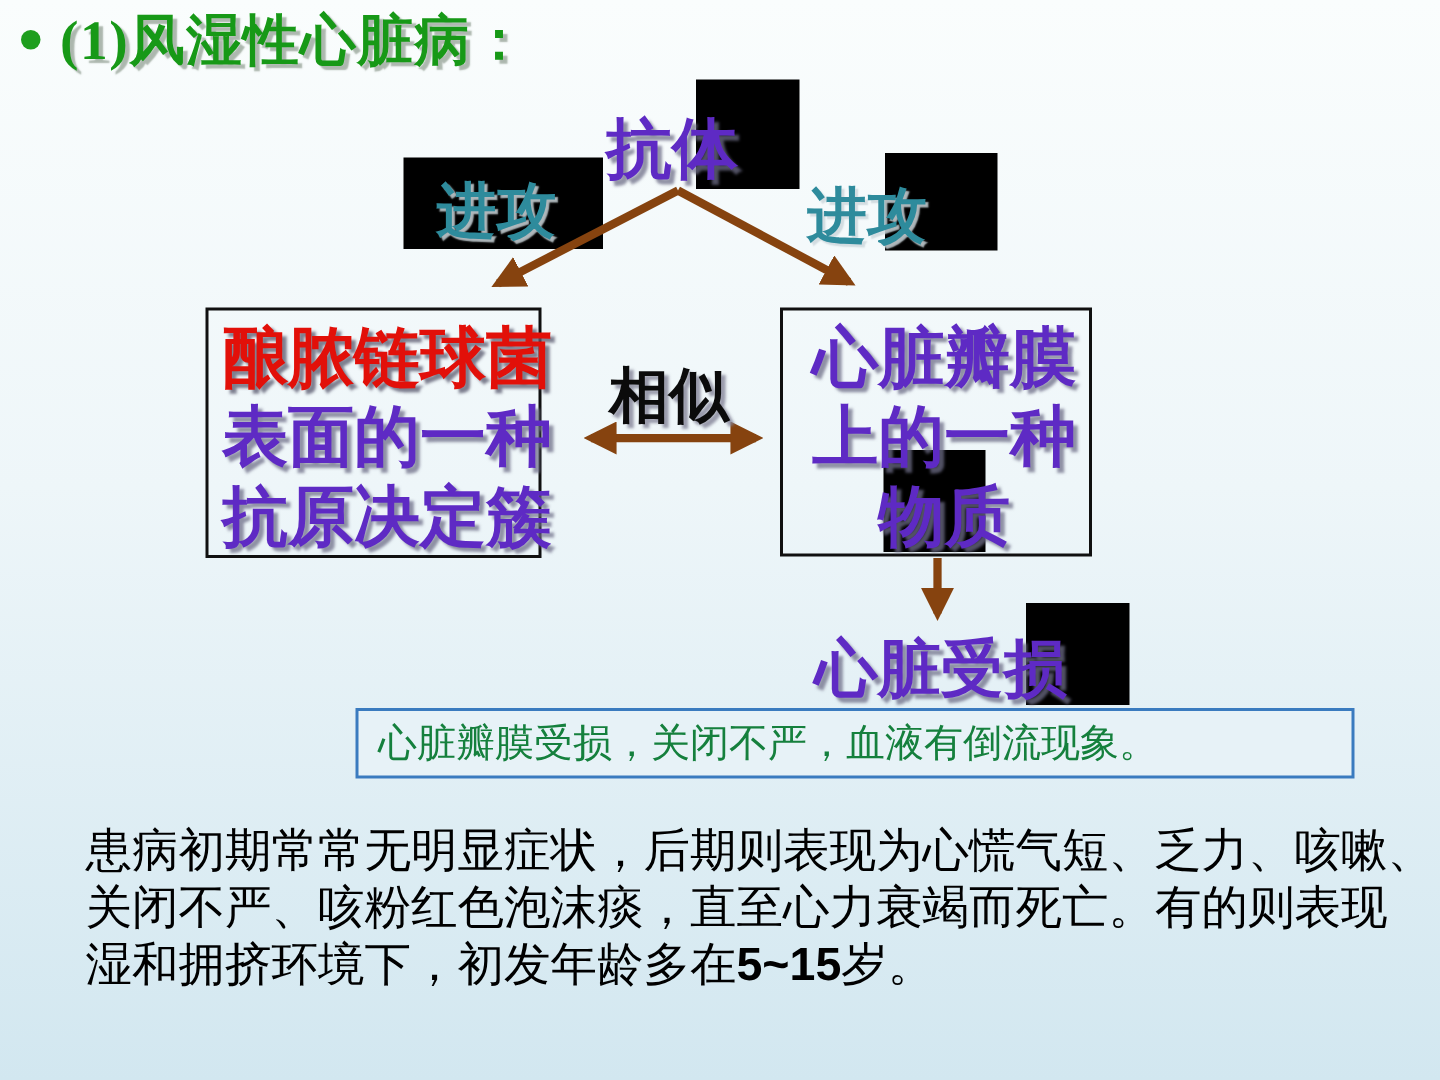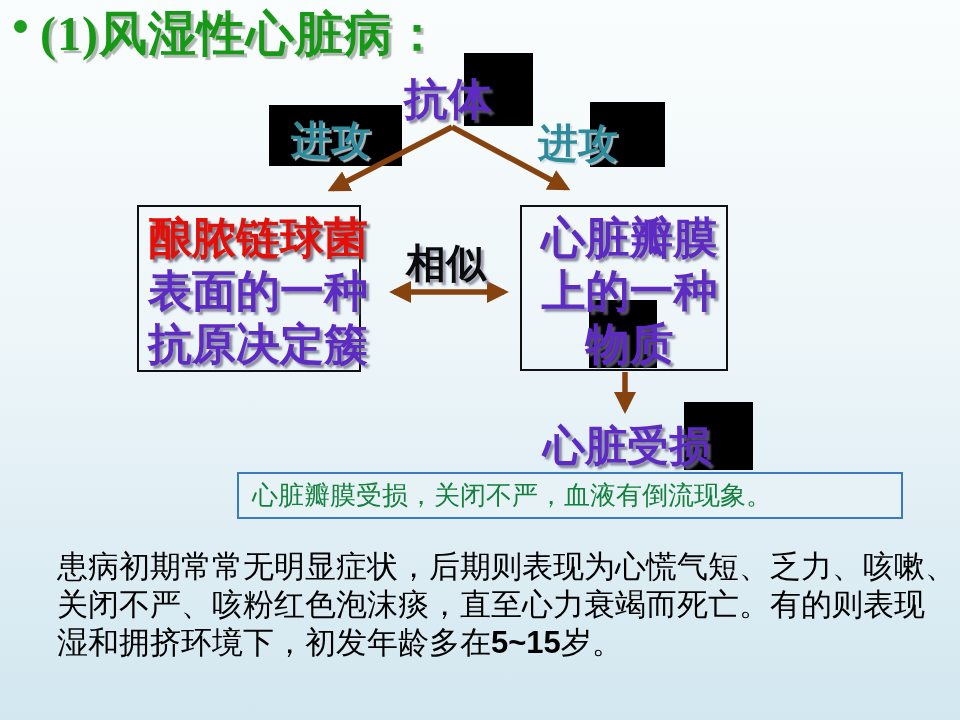--- a/index.html
+++ b/index.html
@@ -10,21 +10,21 @@
     background:linear-gradient(180deg,#fafdfd 0%,#eef6f9 45%,#d2e7f0 100%);
     font-family:"Liberation Serif","DejaVu Serif",serif;
   }
   
   .bullet-dot{
     position:absolute;left:14px;top:20px;width:13px;height:13px;
     border-radius:50%;background:#1e9e1e;
   }
   .slide-title{
     position:absolute;left:40px;top:2px;
-    font-size:48px;font-weight:bold;color:#179917;
+    font-size:37px;font-weight:bold;color:#179917;
     text-shadow:3px 3px 1px rgba(110,125,110,0.55);
     letter-spacing:1px;white-space:nowrap;
   }
   
   .ph{position:absolute;background:#000;z-index:1;}
   .ph-a{left:464px;top:53px;width:69px;height:73px;}
   .ph-b{left:269px;top:105px;width:133px;height:61px;}
   .ph-c{left:590px;top:102px;width:75px;height:65px;}
   .ph-d{left:589px;top:300px;width:68px;height:68px;}
   .ph-e{left:684px;top:402px;width:69px;height:68px;}

